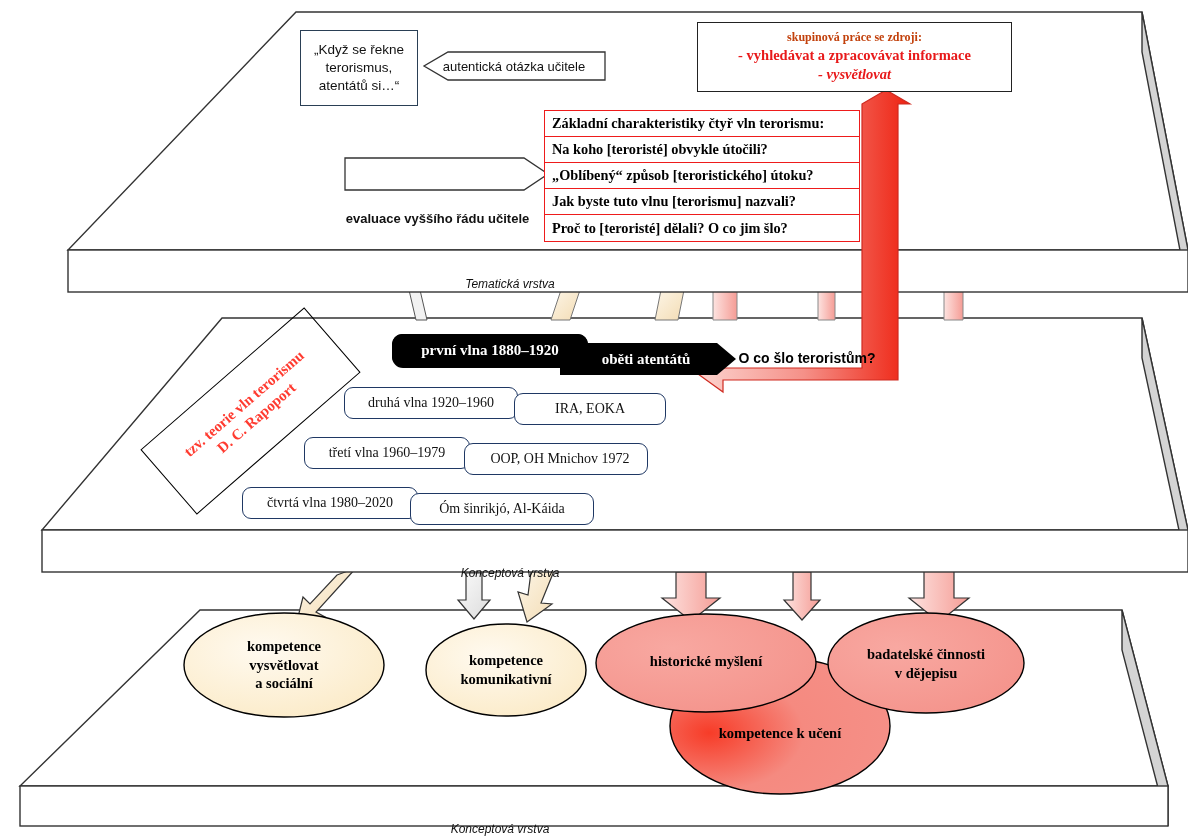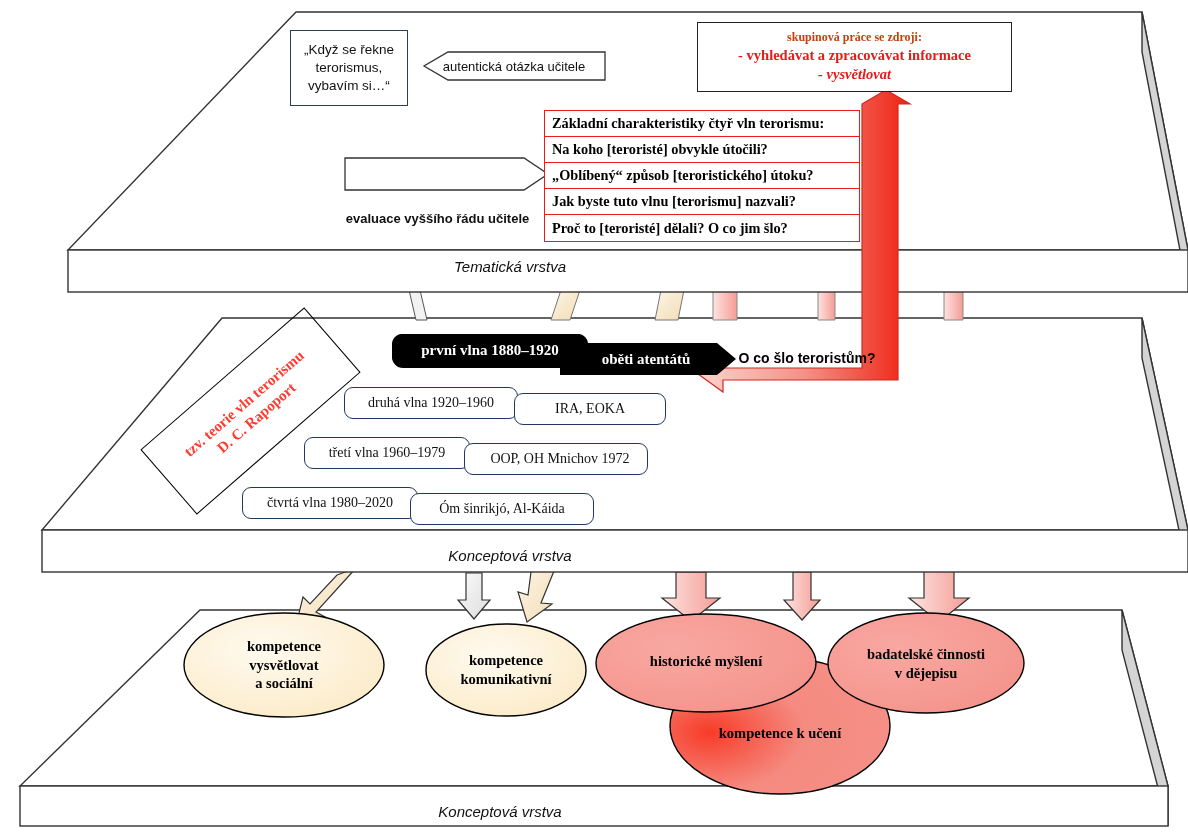--- a/index.html
+++ b/index.html
@@ -3,41 +3,41 @@
 <meta charset="utf-8">
 <style>
   html,body{margin:0;padding:0;background:#ffffff;}
   body{font-family:"Liberation Serif",serif;}
   #stage{position:relative;width:1188px;height:840px;overflow:hidden;background:#fff;}
   #svgroot{position:absolute;left:0;top:0;width:1188px;height:840px;}
 
   .htmlbox{position:absolute;box-sizing:border-box;display:flex;align-items:center;justify-content:center;text-align:center;}
 
   
-  .recall-box{left:290px;top:30px;width:118px;height:76px;border:1.3px solid #2a3f55;background:#fff;
+  .recall-box{left:300px;top:30px;width:118px;height:76px;border:1.3px solid #2a3f55;background:#fff;
     font-family:"Liberation Sans",sans-serif;font-size:13.5px;line-height:1.35;color:#111;}
   .auth-label{left:430px;top:52px;width:168px;height:28px;
     font-family:"Liberation Sans",sans-serif;font-size:13px;color:#111;}
 
   .groupwork{left:697px;top:22px;width:315px;height:70px;border:1.3px solid #222;background:#fff;
     flex-direction:column;line-height:1.3;}
   .groupwork .gw1{color:#c2410c;font-weight:bold;font-size:12px;}
   .groupwork .gw2{color:#e8191a;font-weight:bold;font-size:14.5px;}
   .groupwork .gw3{color:#e8191a;font-weight:bold;font-size:14.5px;font-style:italic;}
 
   .qlist{position:absolute;left:544px;top:110px;width:316px;border:1.6px solid #ee1b1b;background:#fff;box-sizing:border-box;}
   .qrow{height:26px;display:flex;align-items:center;padding-left:7px;border-bottom:1.4px solid #ee1b1b;
     font-weight:bold;font-size:14.3px;color:#000;box-sizing:border-box;white-space:nowrap;}
   .qrow:last-child{border-bottom:none;}
 
   .eval-label{left:345px;top:160px;width:185px;height:26px;
     font-family:"Liberation Sans",sans-serif;font-size:13px;font-weight:bold;color:#111;margin-top:45px;}
 
   
-  .layer-caption{font-family:"Liberation Sans",sans-serif;font-style:italic;font-size:15px;color:#111;}
+  .layer-caption{font-family:"Liberation Sans",sans-serif;font-style:italic;font-size:12px;color:#111;margin-top:18px;}
   .cap-t{left:380px;top:255px;width:260px;height:22px;}
   .cap-k{left:380px;top:544px;width:260px;height:22px;}
   .cap-c{left:350px;top:800px;width:300px;height:22px;}
 
   
   .pill{position:absolute;box-sizing:border-box;display:flex;align-items:center;justify-content:center;
     border:1.3px solid #1f3864;border-radius:9px;background:#fff;font-size:14px;color:#111;white-space:nowrap;}
   .pill-dark{position:absolute;box-sizing:border-box;display:flex;align-items:center;justify-content:center;
     border-radius:10px;background:#000;color:#fff;font-weight:bold;font-size:15px;white-space:nowrap;}
 
@@ -190,21 +190,21 @@
       <rect x="392" y="334" width="196" height="34" rx="11" fill="#000"></rect>
       <path d="M 570,343 L 717,343 L 736,359 L 717,375 L 570,375 Z" fill="#000"></path>
       <rect x="560" y="343" width="40" height="32" fill="#000"></rect>
     </g>
   </svg>
 
   <div class="htmlbox recall-box">
     <div>
       <div>„Když se řekne</div>
       <div>terorismus,</div>
-      <div>vybavím si…“</div>
+      <div>atentátů si…“</div>
     </div>
   </div>
 
   <div class="htmlbox auth-label">autentická otázka učitele</div>
 
   <div class="htmlbox groupwork">
     <div class="gw1">skupinová práce se zdroji:</div>
     <div class="gw2">- vyhledávat a zpracovávat informace</div>
     <div class="gw3">- vysvětlovat</div>
   </div>

